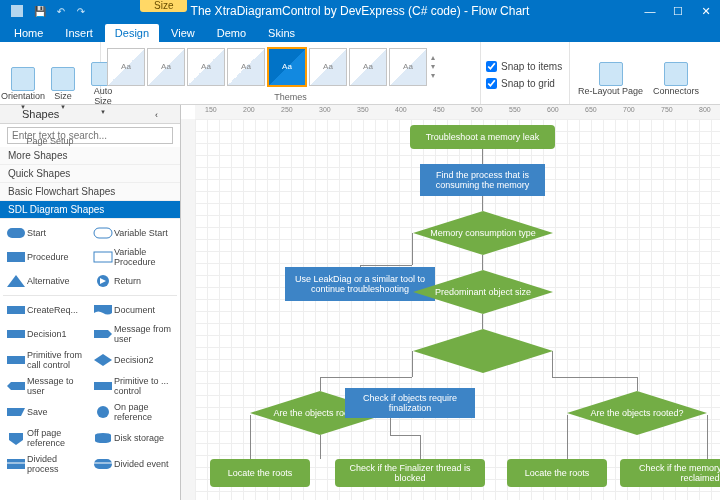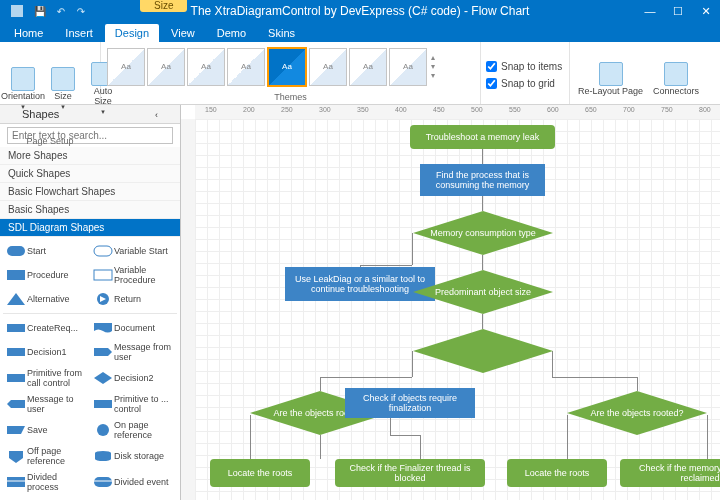--- a/index.html
+++ b/index.html
@@ -150,21 +150,20 @@
 <div class="workspace">
   <div class="shapes-panel">
     <div class="sp-header">
         <span>Shapes</span>
         <span style="font-size:9px">‹</span>
       </div>
     <div class="sp-search"><input placeholder="Enter text to search..." style=""></div>
     <div class="sp-cat">More Shapes</div>
     <div class="sp-cat">Quick Shapes</div>
     <div class="sp-cat">Basic Flowchart Shapes</div>
-    <div class="sp-cat">Basic Shapes</div>
     <div class="sp-cat active">SDL Diagram Shapes</div>
     <div class="sp-shapes">
       <div class="shape-grid">
         <div class="shape-item">
             <span class="sic">
               <svg>
                 <rect x="2" y="3" width="18" height="10" rx="5" fill="#3d84c6"></rect>
               </svg>
             </span>
             <span>Start</span>

